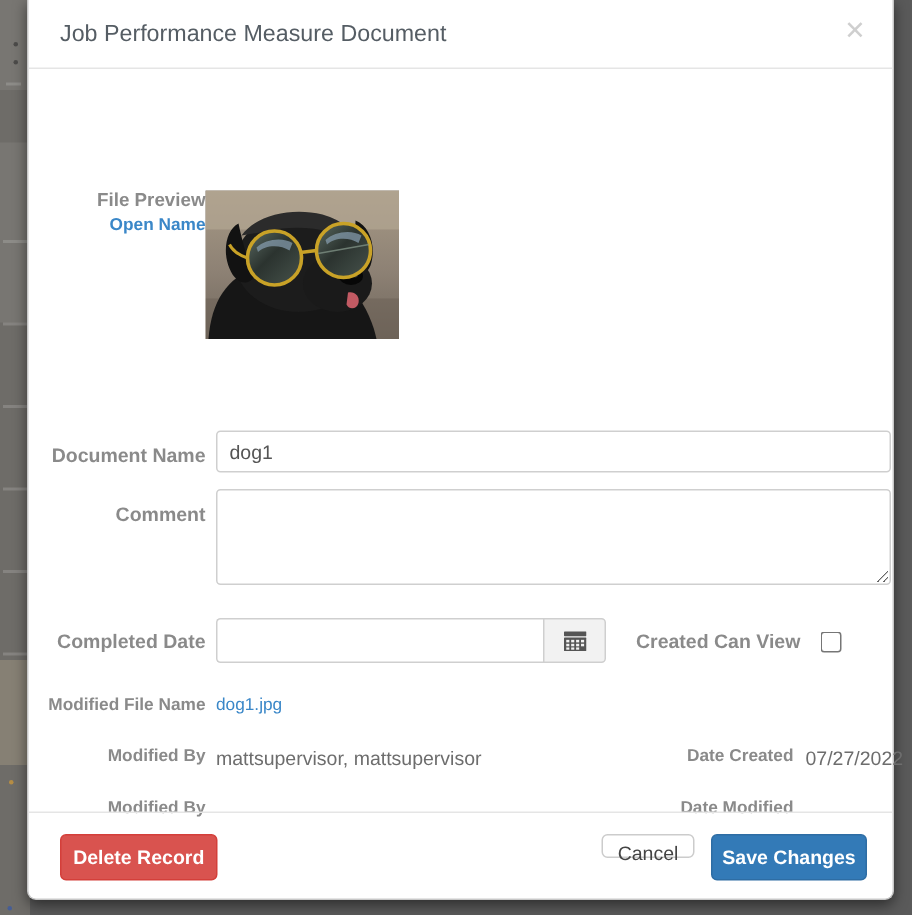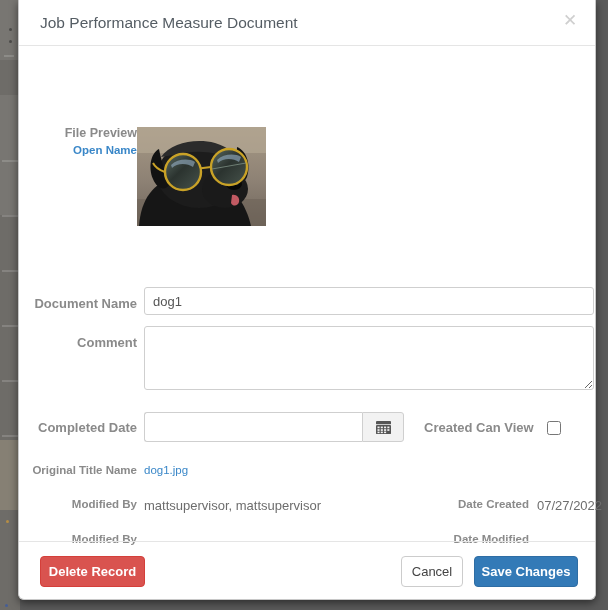--- a/index.html
+++ b/index.html
@@ -281,21 +281,21 @@
     width: 105px;
     height: 31px;
     background: #d9534f;
     border: 1px solid #d43f3a;
     color: #ffffff;
   }
   .btn-cancel {
     left: 382px;
     top: 14px;
     width: 62px;
-    height: 31px;
+    height: 16px;
     background: #ffffff;
     border: 1px solid #cccccc;
     color: #444444;
     font-weight: normal;
   }
   .btn-save {
     left: 455px;
     top: 14px;
     width: 104px;
     height: 31px;
@@ -414,21 +414,21 @@
           <rect x="1.6" y="12.4" width="2.2" height="1.6" fill="#f2f2f2"></rect>
           <rect x="5.1" y="12.4" width="2.2" height="1.6" fill="#f2f2f2"></rect>
           <rect x="8.6" y="12.4" width="2.2" height="1.6" fill="#f2f2f2"></rect>
         </svg>
       </div>
     </div>
 
     <div class="learner-label">Created Can View</div>
     <input class="learner-checkbox" type="checkbox" style="">
 
-    <div class="meta-label lbl-origfile">Original Title Name</div>
+    <div class="meta-label lbl-origfile">Modified File Name</div>
     <a class="val-origfile">dog1.jpg</a>
 
     <div class="meta-label lbl-createdby">Modified By</div>
     <div class="meta-value val-createdby">mattsupervisor, mattsupervisor</div>
 
     <div class="meta-label lbl-datecreated">Date Created</div>
     <div class="meta-value val-datecreated">07/27/2022</div>
 
     <div class="meta-label lbl-modifiedby">Modified By</div>
     <div class="meta-value val-modifiedby"></div>

